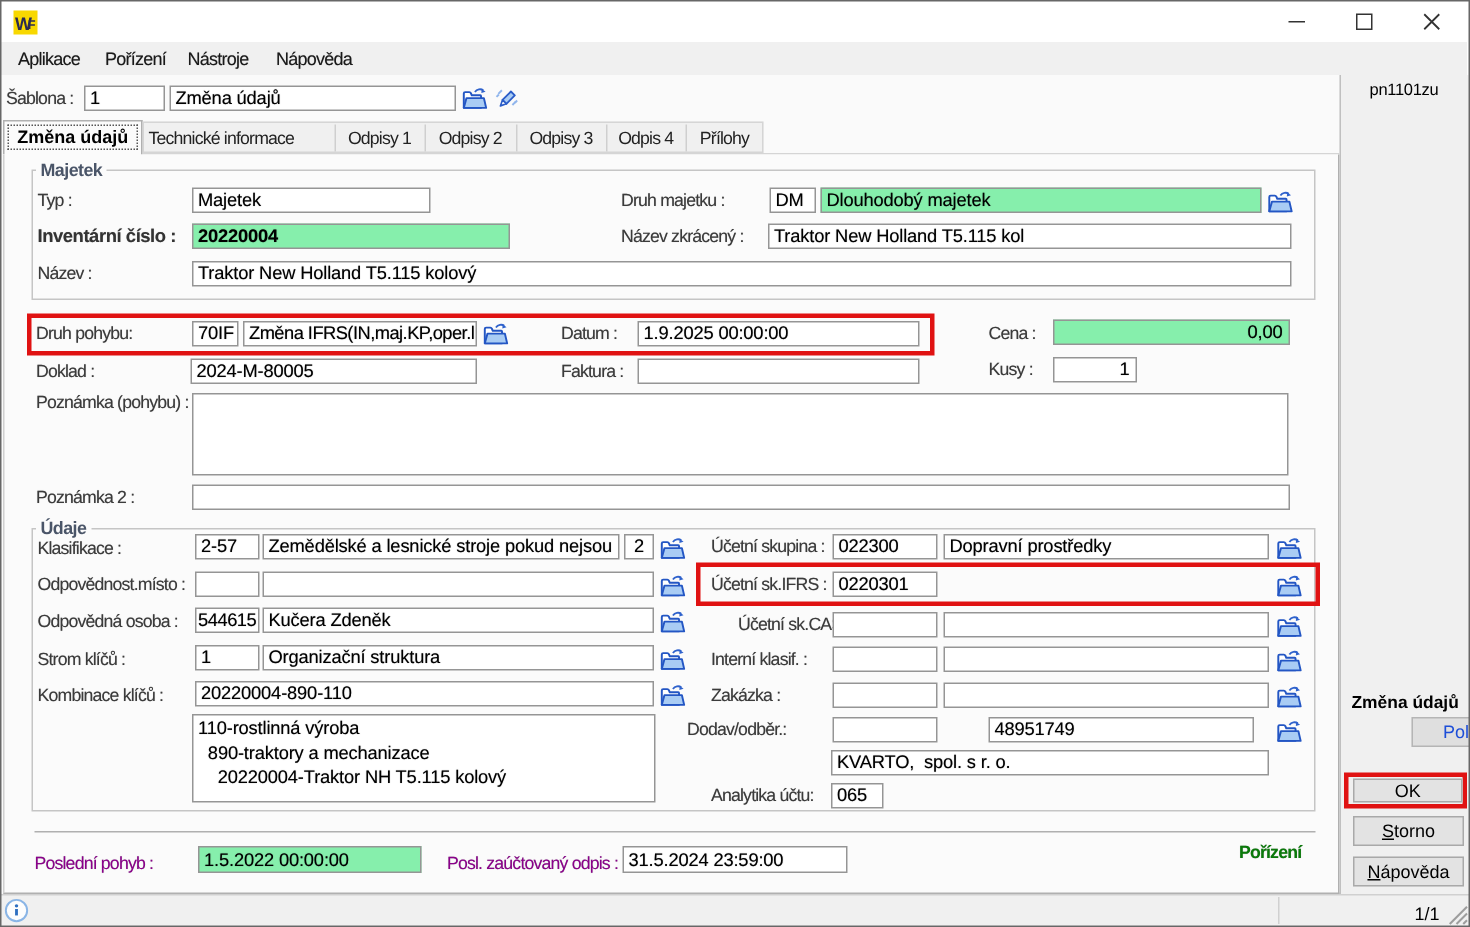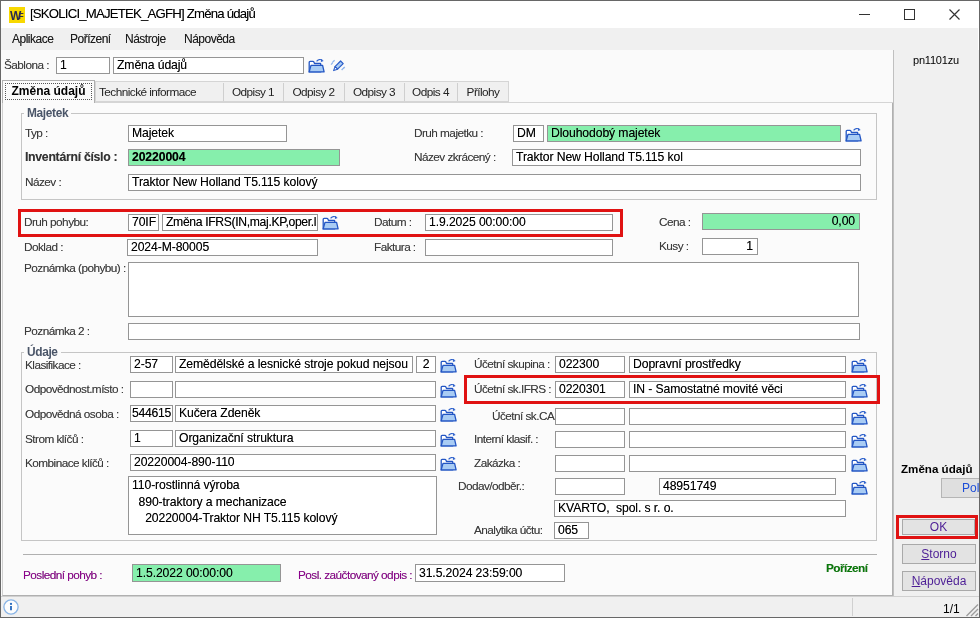--- a/index.html
+++ b/index.html
@@ -7,21 +7,21 @@
   #win{position:absolute;left:0;top:0;width:980px;height:618px;background:#fff;}
   .abs{position:absolute;}
   .lb{position:absolute;font-size:11.8px;letter-spacing:-0.55px;color:#3b3b3b;white-space:nowrap;line-height:17px;text-shadow:0 0 0.5px rgba(0,0,0,.35);}
   .tb{position:absolute;box-sizing:border-box;height:17px;background:#fff;border:1px solid #959595;text-shadow:0 0 0.6px rgba(0,0,0,.5);
       font-size:12.2px;letter-spacing:-0.1px;color:#000;line-height:15px;padding:0 0 0 3px;white-space:nowrap;overflow:hidden;}
   .ro{background:#86efac;}
   .grp{position:absolute;border:1px solid #c5c5c5;background:transparent;}
   .gt{position:absolute;font-size:11.9px;letter-spacing:-0.35px;font-weight:bold;color:#4a5568;background:#fbfbfb;padding:0 3px;white-space:nowrap;}
   .redbox{position:absolute;border:3px solid #e01212;}
   .btn{position:absolute;box-sizing:border-box;background:#e3e3e3;border:1px solid #a9a9a9;
-       font-size:12px;color:#4c1d95;text-align:center;}
+       font-size:12px;color:#000000;text-align:center;}
   svg{position:absolute;overflow:visible;}
 </style>
 </head>
 <body>
 <svg width="0" height="0" style="position:absolute">
 <defs>
 <g id="fold">
   <path d="M8.6 4.3 C9.9 2.4, 12.5 2.0, 14.2 3.2" fill="none" stroke="#2f62cc" stroke-width="1.2"></path>
   <path d="M13.1 2.1 L15.7 4.1 L12.9 5 Z" fill="#2f62cc"></path>
   <path d="M1.2 14.9 L1.2 5.3 Q1.2 4.4 2.1 4.4 L4.9 4.4 Q5.6 4.4 5.9 5.1 L6.5 6.5 L12.2 6.5 Q12.7 6.5 12.7 7.1 L12.7 14.9 Z" fill="#fff" stroke="#2356c4" stroke-width="1.3" stroke-linejoin="round"></path>
@@ -43,21 +43,20 @@
 </defs>
 </svg>
 
 <div id="win">
 
 <div class="abs" style="left:9px;top:7px;width:16px;height:16px;background:#f8d800;"></div>
 <svg style="left:9px;top:7px;" width="16" height="16">
       <text x="1" y="13" font-family="Liberation Sans" font-size="12" font-weight="bold" fill="#2b2b50">W</text>
       <text x="9.5" y="12" font-family="Liberation Sans" font-size="8.5" font-weight="bold" fill="#2b2b50">F</text>
     </svg>
-<div class="abs" style="left:30px;top:6px;font-size:13.2px;letter-spacing:-0.8px;color:#000;white-space:nowrap;text-shadow:0 0 0.5px rgba(0,0,0,.4);">[SKOLICI_MAJETEK_AGFH] Změna údajů</div>
 <div class="abs" style="left:859px;top:14px;width:11px;height:1px;background:#333;"></div>
 <div class="abs" style="left:904px;top:9px;width:9px;height:9px;border:1px solid #333;"></div>
 <svg style="left:949px;top:9px;" width="12" height="12">
       <path d="M0.5 0.5 L10.5 10.5 M10.5 0.5 L0.5 10.5" stroke="#333" stroke-width="1.2"></path>
     </svg>
 
 <div class="abs" style="left:0;top:28px;width:978px;height:22px;background:#f0f0f0;"></div>
 <div class="abs" style="left:12px;top:32px;font-size:12px;letter-spacing:-0.5px;color:#1a1a1a;text-shadow:0 0 0.5px rgba(0,0,0,.4);">Aplikace</div>
 <div class="abs" style="left:70px;top:32px;font-size:12px;letter-spacing:-0.5px;color:#1a1a1a;text-shadow:0 0 0.5px rgba(0,0,0,.4);">Pořízení</div>
 <div class="abs" style="left:125px;top:32px;font-size:12px;letter-spacing:-0.5px;color:#1a1a1a;text-shadow:0 0 0.5px rgba(0,0,0,.4);">Nástroje</div>
@@ -202,21 +201,20 @@
 <div class="lb" style="left:474px;top:356px;">Účetní skupina :</div>
 <div class="tb" style="left:555px;top:356px;width:70px;">022300</div>
 <div class="tb" style="left:629px;top:356px;width:217px;">Dopravní prostředky</div>
 <svg style="left:851px;top:357px;" width="17" height="16">
       <use href="#fold"></use>
     </svg>
 
 <div class="redbox" style="left:464px;top:375px;width:410px;height:23px;"></div>
 <div class="lb" style="left:474px;top:381px;">Účetní sk.IFRS :</div>
 <div class="tb" style="left:555px;top:381px;width:70px;">0220301</div>
-<div class="tb" style="left:629px;top:381px;width:217px;">IN - Samostatné movité věci</div>
 <svg style="left:851px;top:382px;" width="17" height="16">
       <use href="#fold"></use>
     </svg>
 
 <div class="lb" style="left:474px;top:408px;margin-left:18px;">Účetní sk.CAS :</div>
 <div class="tb" style="left:555px;top:408px;width:70px;"></div>
 <div class="tb" style="left:629px;top:408px;width:217px;"></div>
 <svg style="left:851px;top:409px;" width="17" height="16">
       <use href="#fold"></use>
     </svg>

